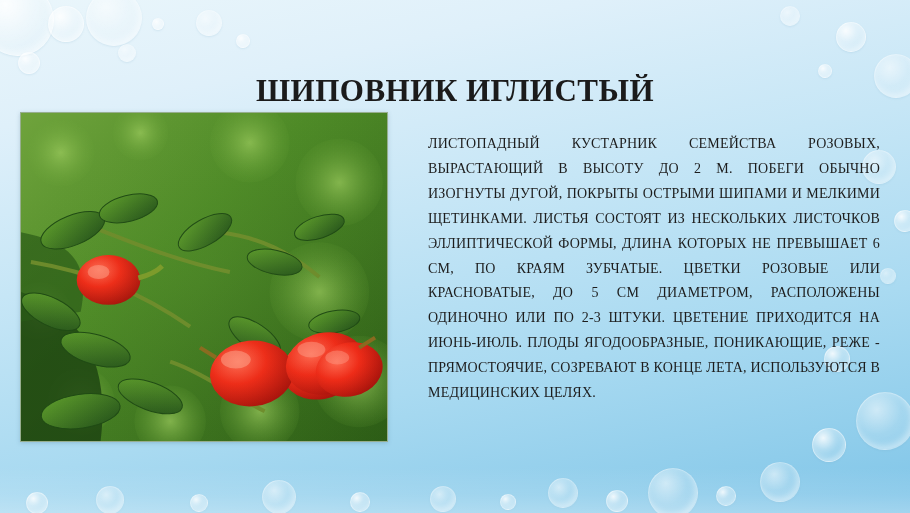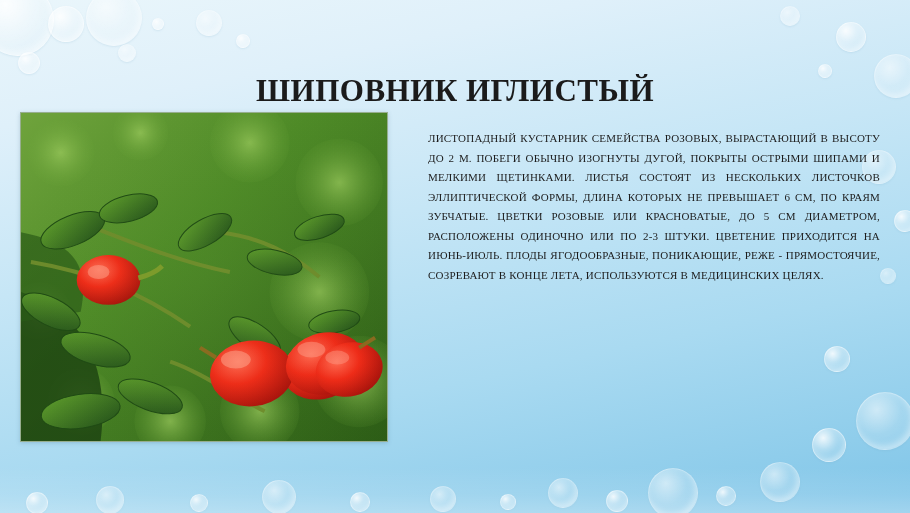--- a/index.html
+++ b/index.html
@@ -53,21 +53,21 @@
     box-shadow: 0 1px 4px rgba(60,100,130,0.25);
     overflow: hidden;
   }
   #photo svg { display: block; width: 100%; height: 100%; }
 
   #bodytext {
     position: absolute;
     left: 428px;
     top: 118px;
     width: 452px;
-    font-size: 11px;
+    font-size: 14px;
     line-height: 1.78;
     color: #1d1d1d;
     text-align: justify;
     text-transform: uppercase;
     font-family: "Liberation Serif", serif;
     letter-spacing: 0.2px;
   }
 
   #footer-strip {
     position: absolute;

